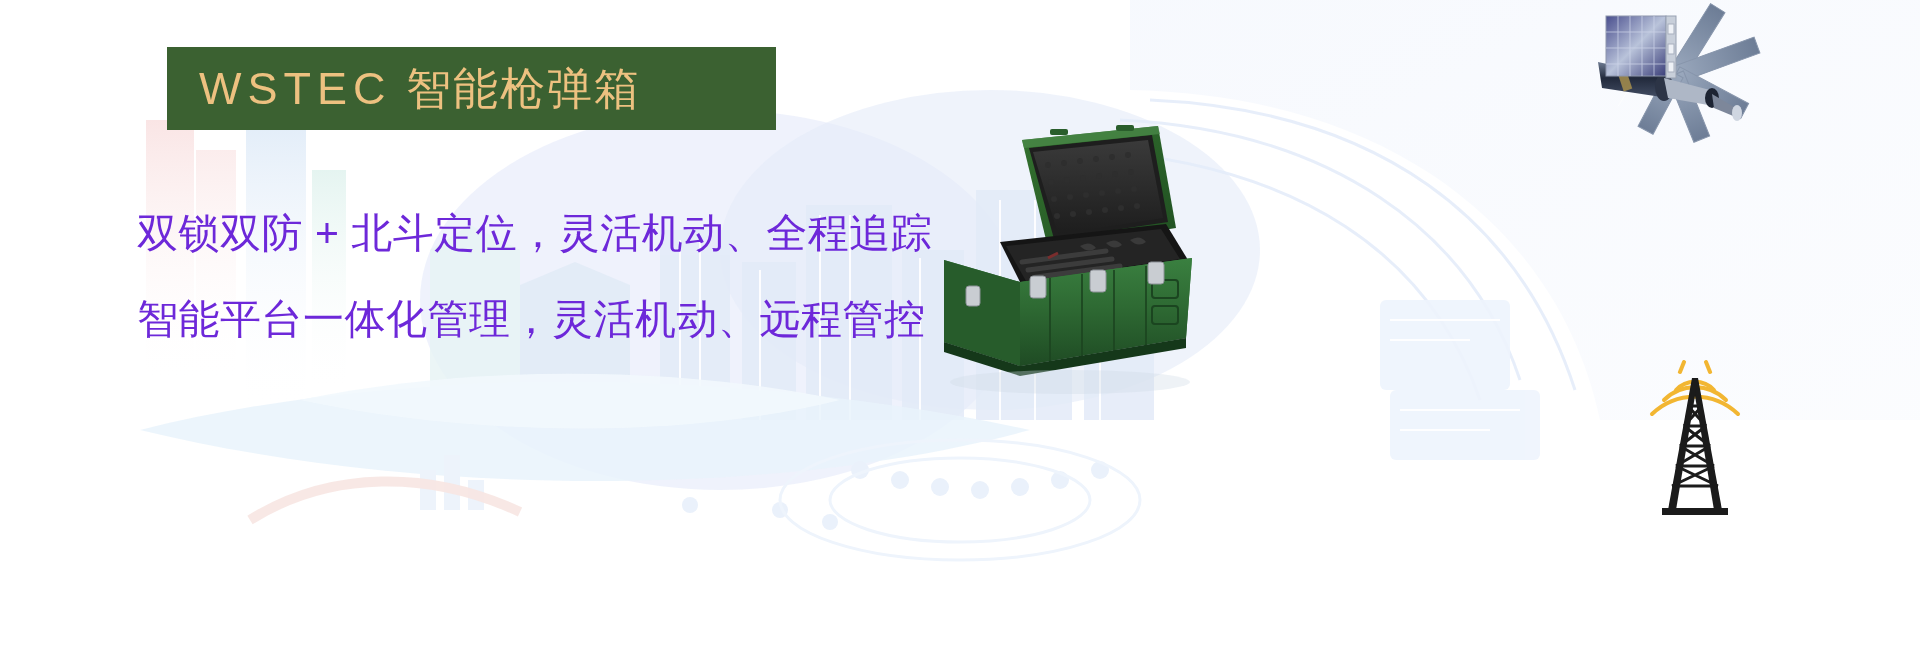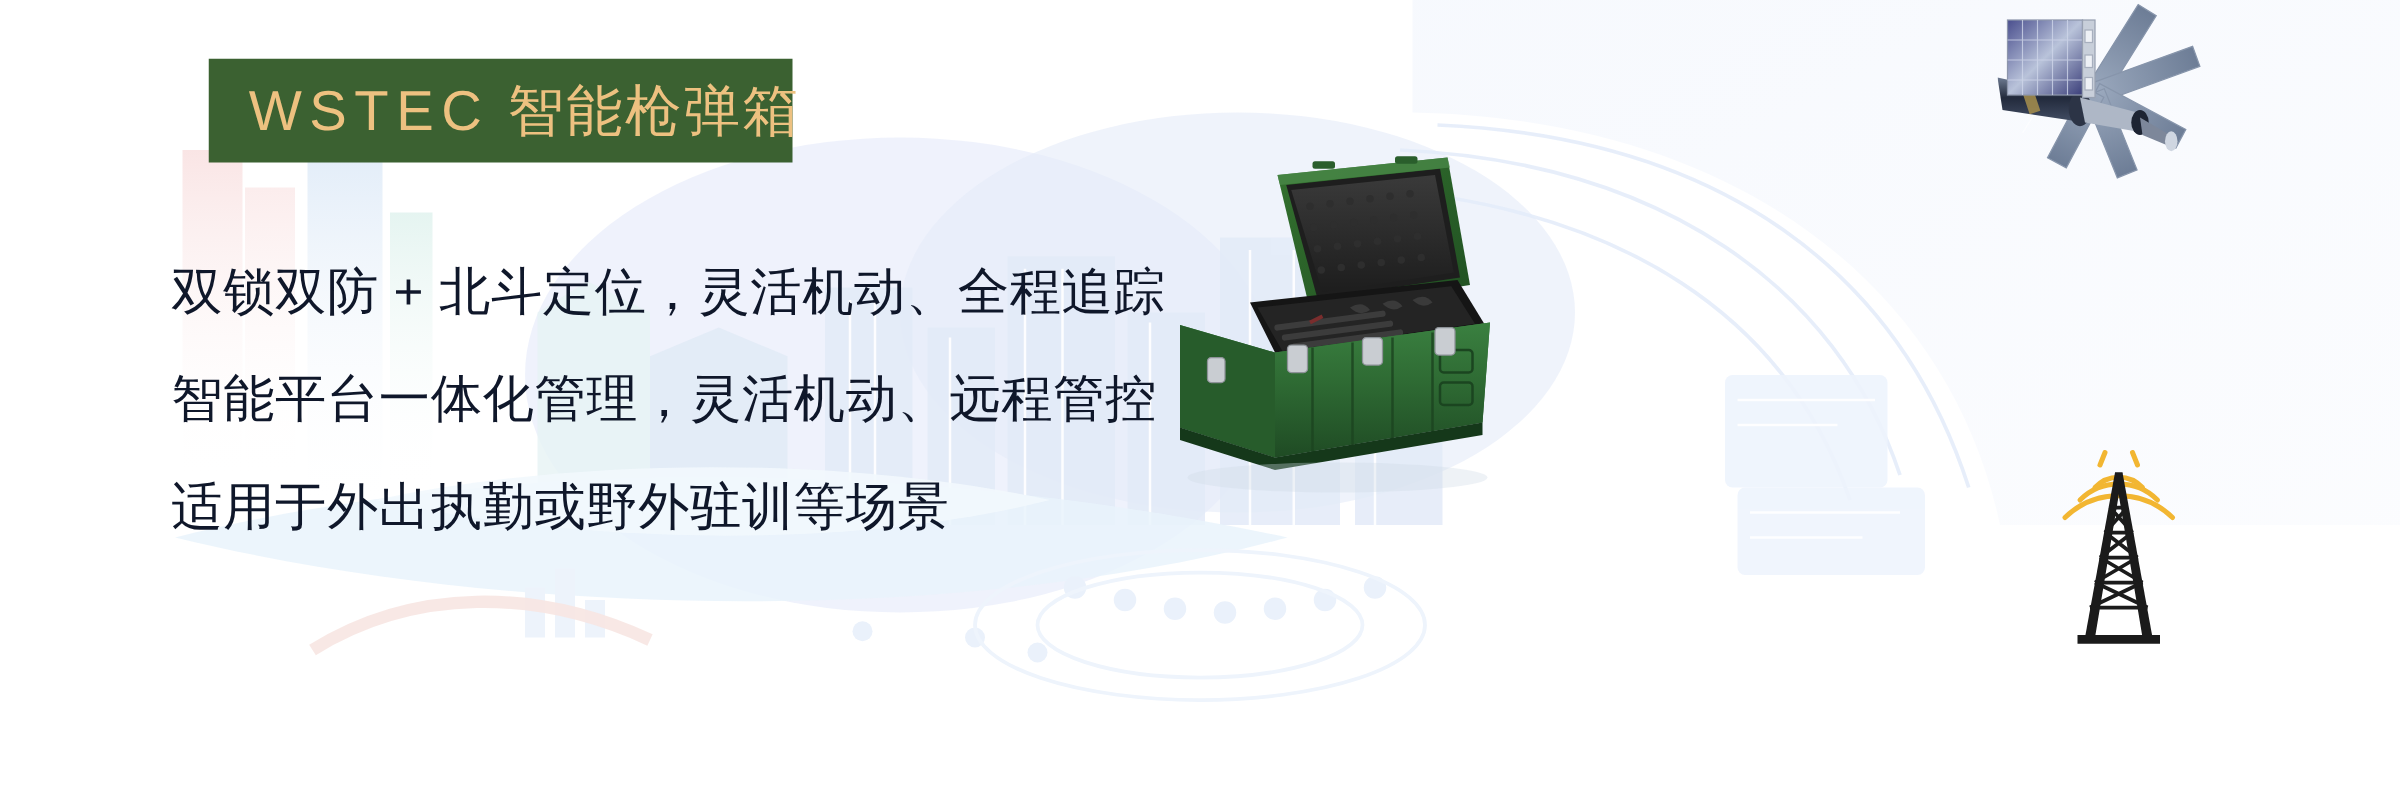--- a/index.html
+++ b/index.html
@@ -11,40 +11,40 @@
   }
   .stage{position:absolute;inset:0;overflow:hidden;background:#fff;}
 
   
   .bg{position:absolute;inset:0;pointer-events:none;}
   .bg svg{position:absolute;left:0;top:0;}
 
   
   .title-banner{
     position:absolute;left:167px;top:47px;
-    width:467px;height:83px;
+    width:609px;height:83px;
     background:#3b6131;
     display:flex;align-items:center;
     box-sizing:border-box;
     padding-left:32px;
   }
   .title-text{
     color:#edc180;
     font-size:45px;
     line-height:1;
     letter-spacing:2px;
     white-space:nowrap;
     font-weight:400;
   }
   .title-text .latin{letter-spacing:6px;}
 
   
   .lines{position:absolute;left:137px;top:190px;width:860px;}
   .line{
-    color:#0f172a;
+    color:#6d28d9;
     font-size:41px;
     line-height:86px;
     white-space:nowrap;
     font-weight:400;
     letter-spacing:0.5px;
   }
 
   
   .case-wrap{position:absolute;left:930px;top:110px;width:330px;height:290px;}
   .case-wrap svg{display:block;}
@@ -148,21 +148,20 @@
 
   <div class="title-banner">
     <div class="title-text">
       <span class="latin">WSTEC</span><span>&nbsp;</span><span>智能枪弹箱</span>
     </div>
   </div>
 
   <div class="lines">
     <div class="line">双锁双防 + 北斗定位，灵活机动、全程追踪</div>
     <div class="line">智能平台一体化管理，灵活机动、远程管控</div>
-    <div class="line">适用于外出执勤或野外驻训等场景</div>
   </div>
 
   <div class="case-wrap">
     <svg width="330" height="290" viewBox="0 0 330 290">
       <defs>
         <linearGradient id="caseBody" x1="0" y1="0" x2="0" y2="1">
           <stop offset="0%" stop-color="#3a8040"></stop>
           <stop offset="45%" stop-color="#2e6a33"></stop>
           <stop offset="100%" stop-color="#1f4b24"></stop>
         </linearGradient>

